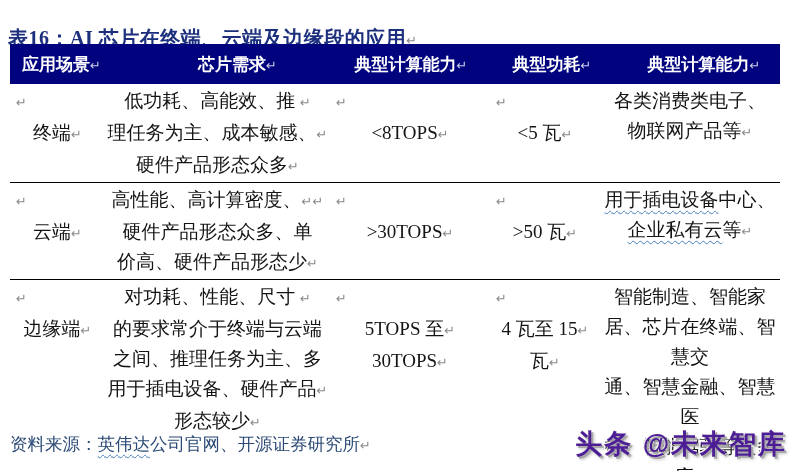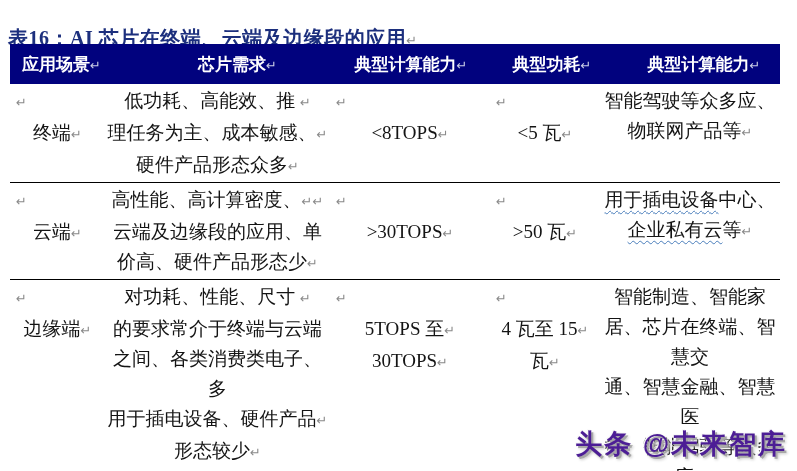--- a/index.html
+++ b/index.html
@@ -106,32 +106,32 @@
           </td>
           <td>
             <div class="cell-line mark-line"><span class="mark">↵</span></div>
             <div class="cell-line">&lt;8TOPS<span class="mark">↵</span></div>
           </td>
           <td>
             <div class="cell-line mark-line"><span class="mark">↵</span></div>
             <div class="cell-line">&lt;5 瓦<span class="mark">↵</span></div>
           </td>
           <td>
-            <div class="cell-line">智能驾驶等众多应、</div>
+            <div class="cell-line">各类消费类电子、</div>
             <div class="cell-line">物联网产品等<span class="mark">↵</span></div>
           </td>
         </tr>
         <tr>
           <td>
             <div class="cell-line mark-line"><span class="mark">↵</span></div>
             <div class="cell-line">云端<span class="mark">↵</span></div>
           </td>
           <td>
             <div class="cell-line">高性能、高计算密度、<span class="mark">↵</span><span class="mark">↵</span></div>
-            <div class="cell-line">云端及边缘段的应用、单</div>
+            <div class="cell-line">硬件产品形态众多、单</div>
             <div class="cell-line">价高、硬件产品形态少<span class="mark">↵</span></div>
           </td>
           <td>
             <div class="cell-line mark-line"><span class="mark">↵</span></div>
             <div class="cell-line">&gt;30TOPS<span class="mark">↵</span></div>
           </td>
           <td>
             <div class="cell-line mark-line"><span class="mark">↵</span></div>
             <div class="cell-line">&gt;50 瓦<span class="mark">↵</span></div>
           </td>
@@ -141,21 +141,21 @@
           </td>
         </tr>
         <tr>
           <td>
             <div class="cell-line mark-line"><span class="mark">↵</span></div>
             <div class="cell-line">边缘端<span class="mark">↵</span></div>
           </td>
           <td>
             <div class="cell-line">对功耗、性能、尺寸 <span class="mark">↵</span></div>
             <div class="cell-line">的要求常介于终端与云端</div>
-            <div class="cell-line">之间、各类消费类电子、多</div>
+            <div class="cell-line">之间、推理任务为主、多</div>
             <div class="cell-line">用于插电设备、硬件产品<span class="mark">↵</span></div>
             <div class="cell-line">形态较少<span class="mark">↵</span></div>
           </td>
           <td>
             <div class="cell-line mark-line"><span class="mark">↵</span></div>
             <div class="cell-line">5TOPS 至<span class="mark">↵</span></div>
             <div class="cell-line">30TOPS<span class="mark">↵</span></div>
           </td>
           <td>
             <div class="cell-line mark-line"><span class="mark">↵</span></div>
@@ -165,16 +165,17 @@
           <td>
             <div class="cell-line">智能制造、智能家</div>
             <div class="cell-line">居、芯片在终端、智慧交</div>
             <div class="cell-line">通、智慧金融、智慧医</div>
             <div class="cell-line">疗、智能驾驶等众多应<span class="mark">↵</span></div>
           </td>
         </tr>
       </tbody>
   </table>
 
+  <div class="source"><span class="">资料来源：</span><span class="wavy ">英伟达</span><span class="">公司官网、开源证券研究所</span><span class="mark">↵</span></div>
 
   <div class="watermark">头条 @未来智库</div>
 
 </div>
 
 </body></html>

